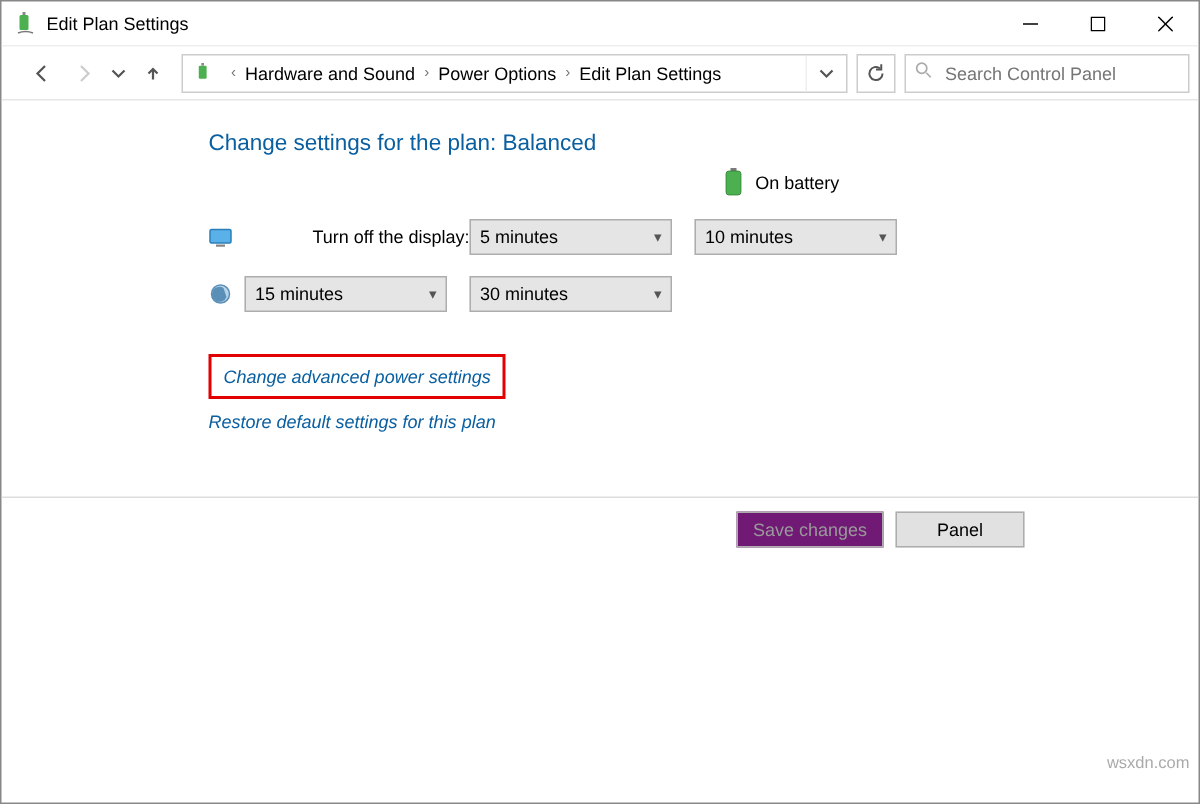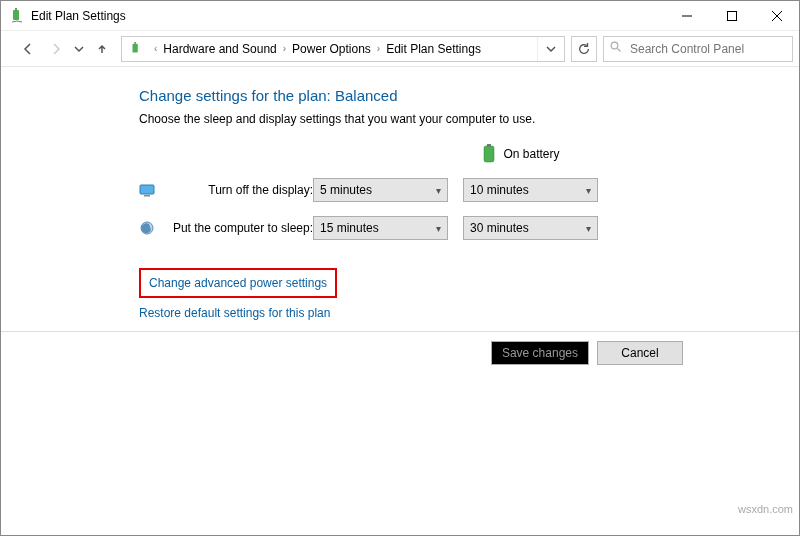--- a/index.html
+++ b/index.html
@@ -146,20 +146,21 @@
   }
 
   .links { margin-top: 28px; }
   .link {
     color: #0a5fa0;
     font-size: 12px;
     display: block;
     margin-bottom: 10px;
     text-decoration: none;
     width: fit-content;
+    font-style: italic;
   }
   .red-box {
     border: 2px solid #e30000;
     padding: 6px 8px;
     width: fit-content;
     margin-bottom: 8px;
   }
 
   
   .footer {
@@ -176,21 +177,21 @@
   }
   .btn {
     height: 24px;
     min-width: 86px;
     border: 1px solid #adadad;
     background: #e1e1e1;
     display: flex; align-items: center; justify-content: center;
     font-size: 12px;
     padding: 0 10px;
   }
-  .btn.disabled { color: #999; background: #000000; }
+  .btn.disabled { color: #999; background: #701a75; }
 
   .watermark {
     position: absolute;
     right: 6px;
     bottom: 20px;
     font-size: 11px;
     color: #aaa;
   }
 </style>
 </head>
@@ -280,21 +281,20 @@
           <circle cx="6" cy="6" r="4.5" fill="none" stroke="#aaa" stroke-width="1.5"></circle>
           <line x1="10" y1="10" x2="14" y2="14" stroke="#aaa" stroke-width="1.5"></line>
         </svg>
     </span>
     <input type="text" placeholder="Search Control Panel" style="">
   </div>
 </div>
 
 <div class="content">
   <div class="heading">Change settings for the plan: Balanced</div>
-  <div class="subtext">Choose the sleep and display settings that you want your computer to use.</div>
 
   <div class="col-headers">
     <div class="col-label"></div>
     <div class="col-val">
       <span class="battery-icon">
         <svg width="14" height="20" viewBox="0 0 14 20">
           <rect x="5" y="0" width="4" height="2" fill="#7a7a7a"></rect>
           <rect x="2" y="2" width="10" height="16" rx="2" fill="#4CAF50"></rect>
           <rect x="2" y="2" width="10" height="16" rx="2" fill="none" stroke="#2e7d32" stroke-width="0.5"></rect>
         </svg>
@@ -323,21 +323,20 @@
     </div>
   </div>
 
   <div class="setting-row">
     <span class="row-icon">
       <svg width="16" height="16" viewBox="0 0 16 16">
         <circle cx="8" cy="8" r="6" fill="#b8d4e8" stroke="#5a8fb8"></circle>
         <path d="M10 4 A5 5 0 1 0 12 10" fill="#5a8fb8"></path>
       </svg>
     </span>
-    <span class="row-label">Put the computer to sleep:</span>
     <div class="dropdown">
       <span>15 minutes</span>
       <span class="dd-chev">▾</span>
     </div>
     <div class="col-gap"></div>
     <div class="dropdown">
       <span>30 minutes</span>
       <span class="dd-chev">▾</span>
     </div>
   </div>
@@ -345,16 +344,16 @@
   <div class="links">
     <div class="red-box">
       <a class="link" style="margin-bottom:0">Change advanced power settings</a>
     </div>
     <a class="link">Restore default settings for this plan</a>
   </div>
 </div>
 
 <div class="footer">
   <div class="btn disabled">Save changes</div>
-  <div class="btn">Cancel</div>
+  <div class="btn">Panel</div>
 </div>
 
 <div class="watermark">wsxdn.com</div>
 
 </body></html>

